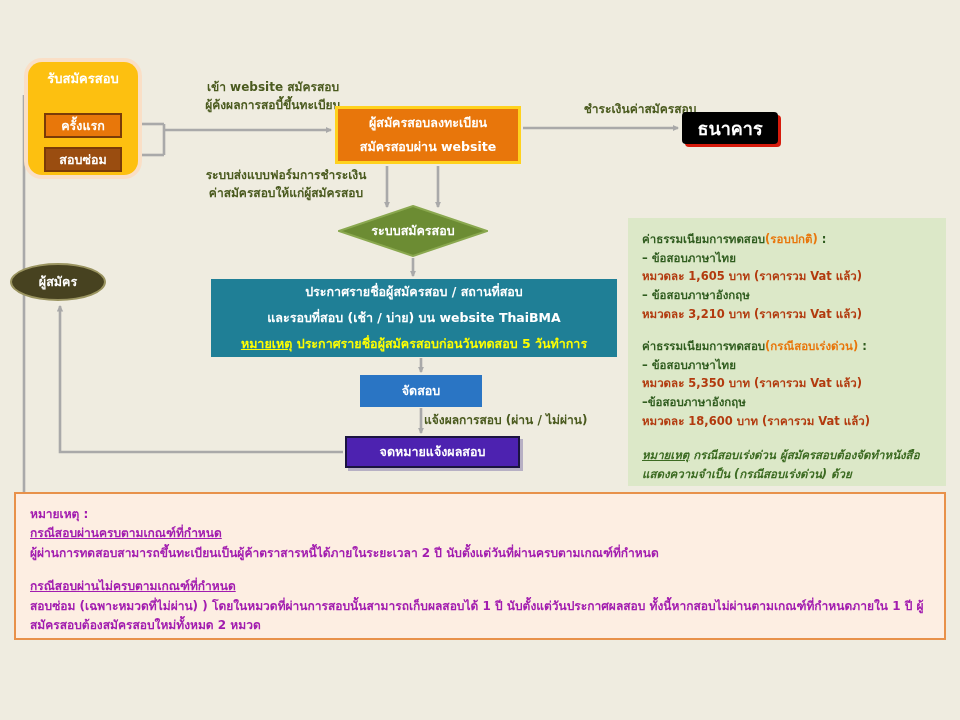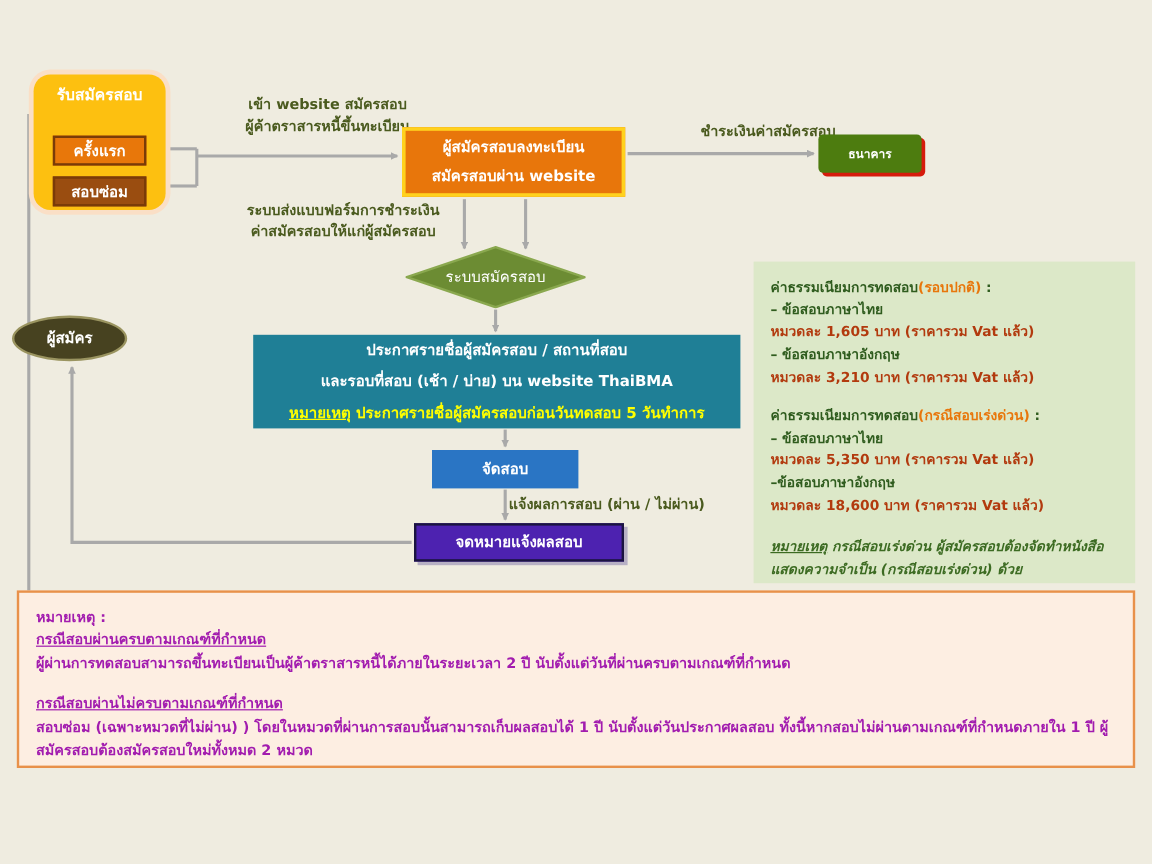--- a/index.html
+++ b/index.html
@@ -37,31 +37,31 @@
   
   .reg-box{
     left:335px;top:106px;width:186px;height:58px;
     background:#e8760b;border:3px solid #ffd21e;
     display:flex;flex-direction:column;align-items:center;justify-content:center;
     color:#ffffff;font-size:12.5px;font-weight:bold;line-height:1.9;
   }
 
   
   .bank-box{
-    left:682px;top:112px;width:86px;height:32px;border-radius:4px;
-    background:#4d7c0f;box-shadow:3px 3px 0 #d61b0c;
-    display:flex;align-items:center;justify-content:center;
-    color:#ffffff;font-size:10px;font-weight:bold;
+    left:682px;top:112px;width:96px;height:32px;border-radius:4px;
+    background:#000000;box-shadow:3px 3px 0 #d61b0c;
+    display:flex;align-items:center;justify-content:center;
+    color:#ffffff;font-size:18px;font-weight:bold;
   }
 
   
   .diamond-wrap{left:338px;top:205px;width:150px;height:52px;}
   .diamond-label{
     position:absolute;inset:0;display:flex;align-items:center;justify-content:center;
-    color:#ffffff;font-size:12.5px;font-weight:normal;text-align:center;
+    color:#ffffff;font-size:12.5px;font-weight:bold;text-align:center;
   }
 
   
   .teal-box{
     left:211px;top:279px;width:406px;height:78px;
     background:#1f7f96;
     display:flex;flex-direction:column;align-items:center;justify-content:center;
     color:#ffffff;font-size:12.5px;font-weight:bold;
   }
   .teal-line{margin:3px 0;}
@@ -161,21 +161,21 @@
   </svg>
 
   <div class="abs yellow-group">
     <div class="abs yellow-title">รับสมัครสอบ</div>
     <div class="abs inner-box inner-first">ครั้งแรก</div>
     <div class="abs inner-box inner-retake">สอบซ่อม</div>
   </div>
 
   <div class="abs edge-label" style="left:158px;top:78px;width:230px;">
     <div>เข้า website สมัครสอบ</div>
-    <div>ผู้ค้าตราสารหนี้ขึ้นทะเบียน</div>
+    <div>ผู้ค้งผลการสอบี้ขึ้นทะเบียน</div>
   </div>
 
   <div class="abs reg-box">
     <div>ผู้สมัครสอบลงทะเบียน</div>
     <div>สมัครสอบผ่าน website</div>
   </div>
 
   <div class="abs edge-label" style="left:528px;top:100px;width:224px;">ชำระเงินค่าสมัครสอบ</div>
 
   <div class="abs bank-box">ธนาคาร</div>

